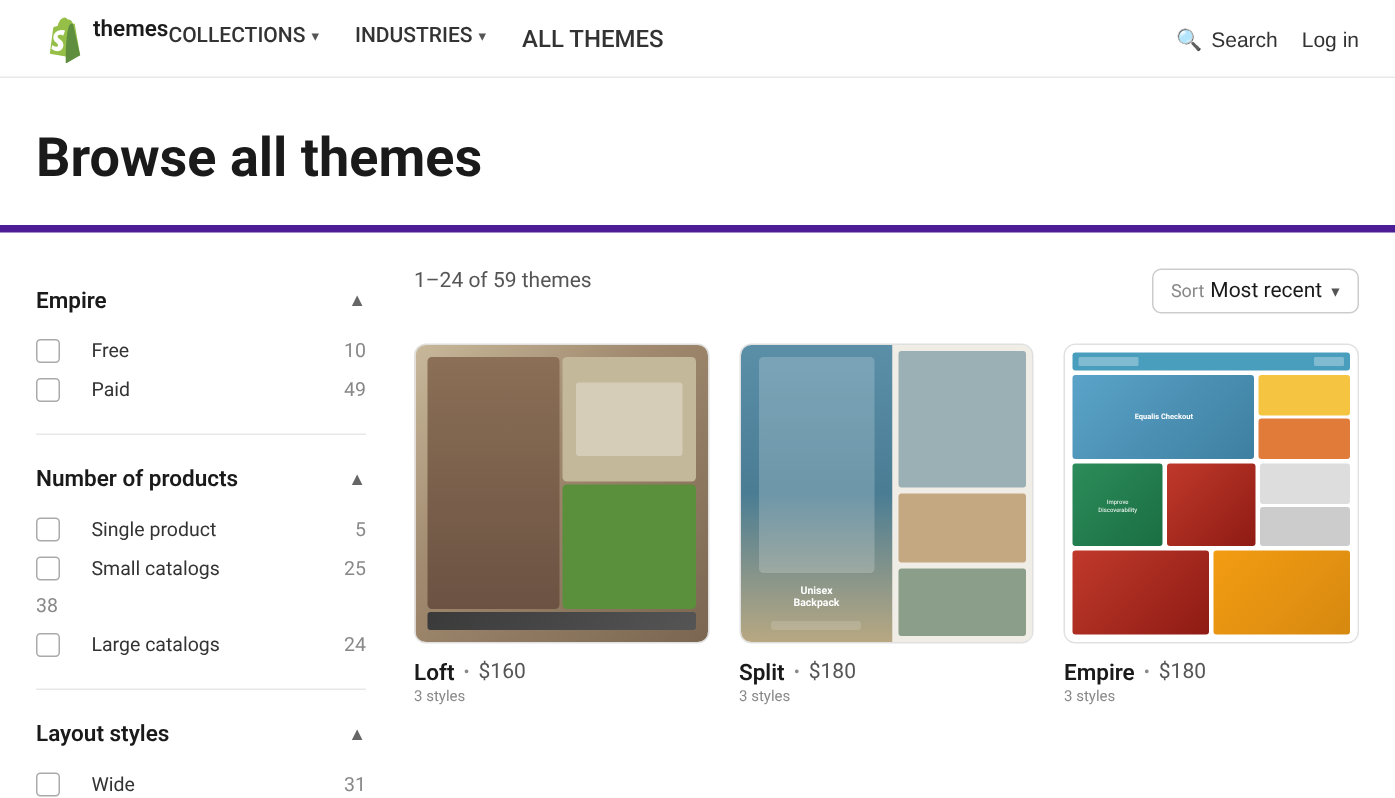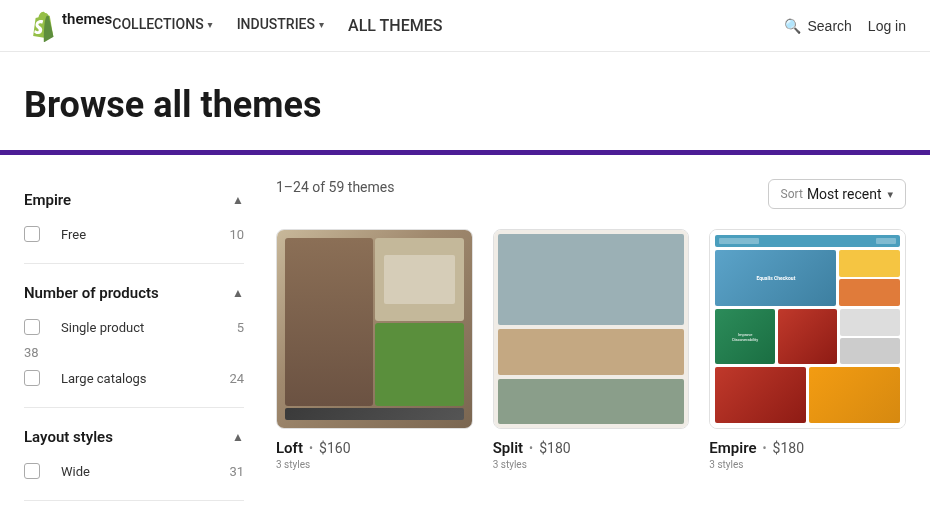--- a/index.html
+++ b/index.html
@@ -157,35 +157,49 @@
         <span class="chevron-icon">▲</span>
       </div>
       <div>
         <div class="filter-item">
           <div class="filter-item-left">
             <div class="checkbox"></div>
             <span class="filter-label">Free</span>
           </div>
           <span class="filter-count">10</span>
         </div>
+        <div class="filter-item">
+          <div class="filter-item-left">
+            <div class="checkbox"></div>
+            <span class="filter-label">Paid</span>
+          </div>
+          <span class="filter-count">49</span>
+        </div>
       </div>
     </div>
 
     <div class="filter-section">
       <div class="filter-header">
         <span>Number of products</span>
         <span class="chevron-icon">▲</span>
       </div>
       <div>
         <div class="filter-item">
           <div class="filter-item-left">
             <div class="checkbox"></div>
             <span class="filter-label">Single product</span>
           </div>
           <span class="filter-count">5</span>
+        </div>
+        <div class="filter-item">
+          <div class="filter-item-left">
+            <div class="checkbox"></div>
+            <span class="filter-label">Small catalogs</span>
+          </div>
+          <span class="filter-count">25</span>
         </div>
         <div class="filter-item">
           <span class="filter-count">38</span>
         </div>
         <div class="filter-item">
           <div class="filter-item-left">
             <div class="checkbox"></div>
             <span class="filter-label">Large catalogs</span>
           </div>
           <span class="filter-count">24</span>
@@ -243,20 +257,25 @@
           <span class="theme-name">Loft</span>
           <span class="theme-dot">•</span>
           <span class="theme-price">$160</span>
         </div>
         <div class="theme-styles">3 styles</div>
       </div>
 
       <div class="theme-card">
         <div class="theme-img">
           <div class="split-preview">
+            <div class="split-left" style="background: linear-gradient(180deg, #5b8fa8 0%, #4a7d94 50%, #b8a882 100%);">
+              <div style="width:90%; flex:1; background: rgba(255,255,255,0.2); border-radius:3px; margin-bottom:4px;"></div>
+              <div style="font-size:7px; color:#fff; font-weight:bold; text-align:center;">Unisex<br>Backpack</div>
+              <div style="width:70%; height:6px; background: rgba(255,255,255,0.15); border-radius:2px; margin-top:4px;"></div>
+            </div>
             <div class="split-right" style="background: #f0ece6;">
               <div style="flex:2; background: #9bb0b5; border-radius:2px; margin-bottom:2px; min-height:60px;"></div>
               <div style="flex:1; background: #c4a882; border-radius:2px; min-height:30px;"></div>
               <div style="flex:1; background: #8a9e8a; border-radius:2px; min-height:30px; margin-top:2px;"></div>
             </div>
           </div>
         </div>
         <div class="theme-meta">
           <span class="theme-name">Split</span>
           <span class="theme-dot">•</span>

